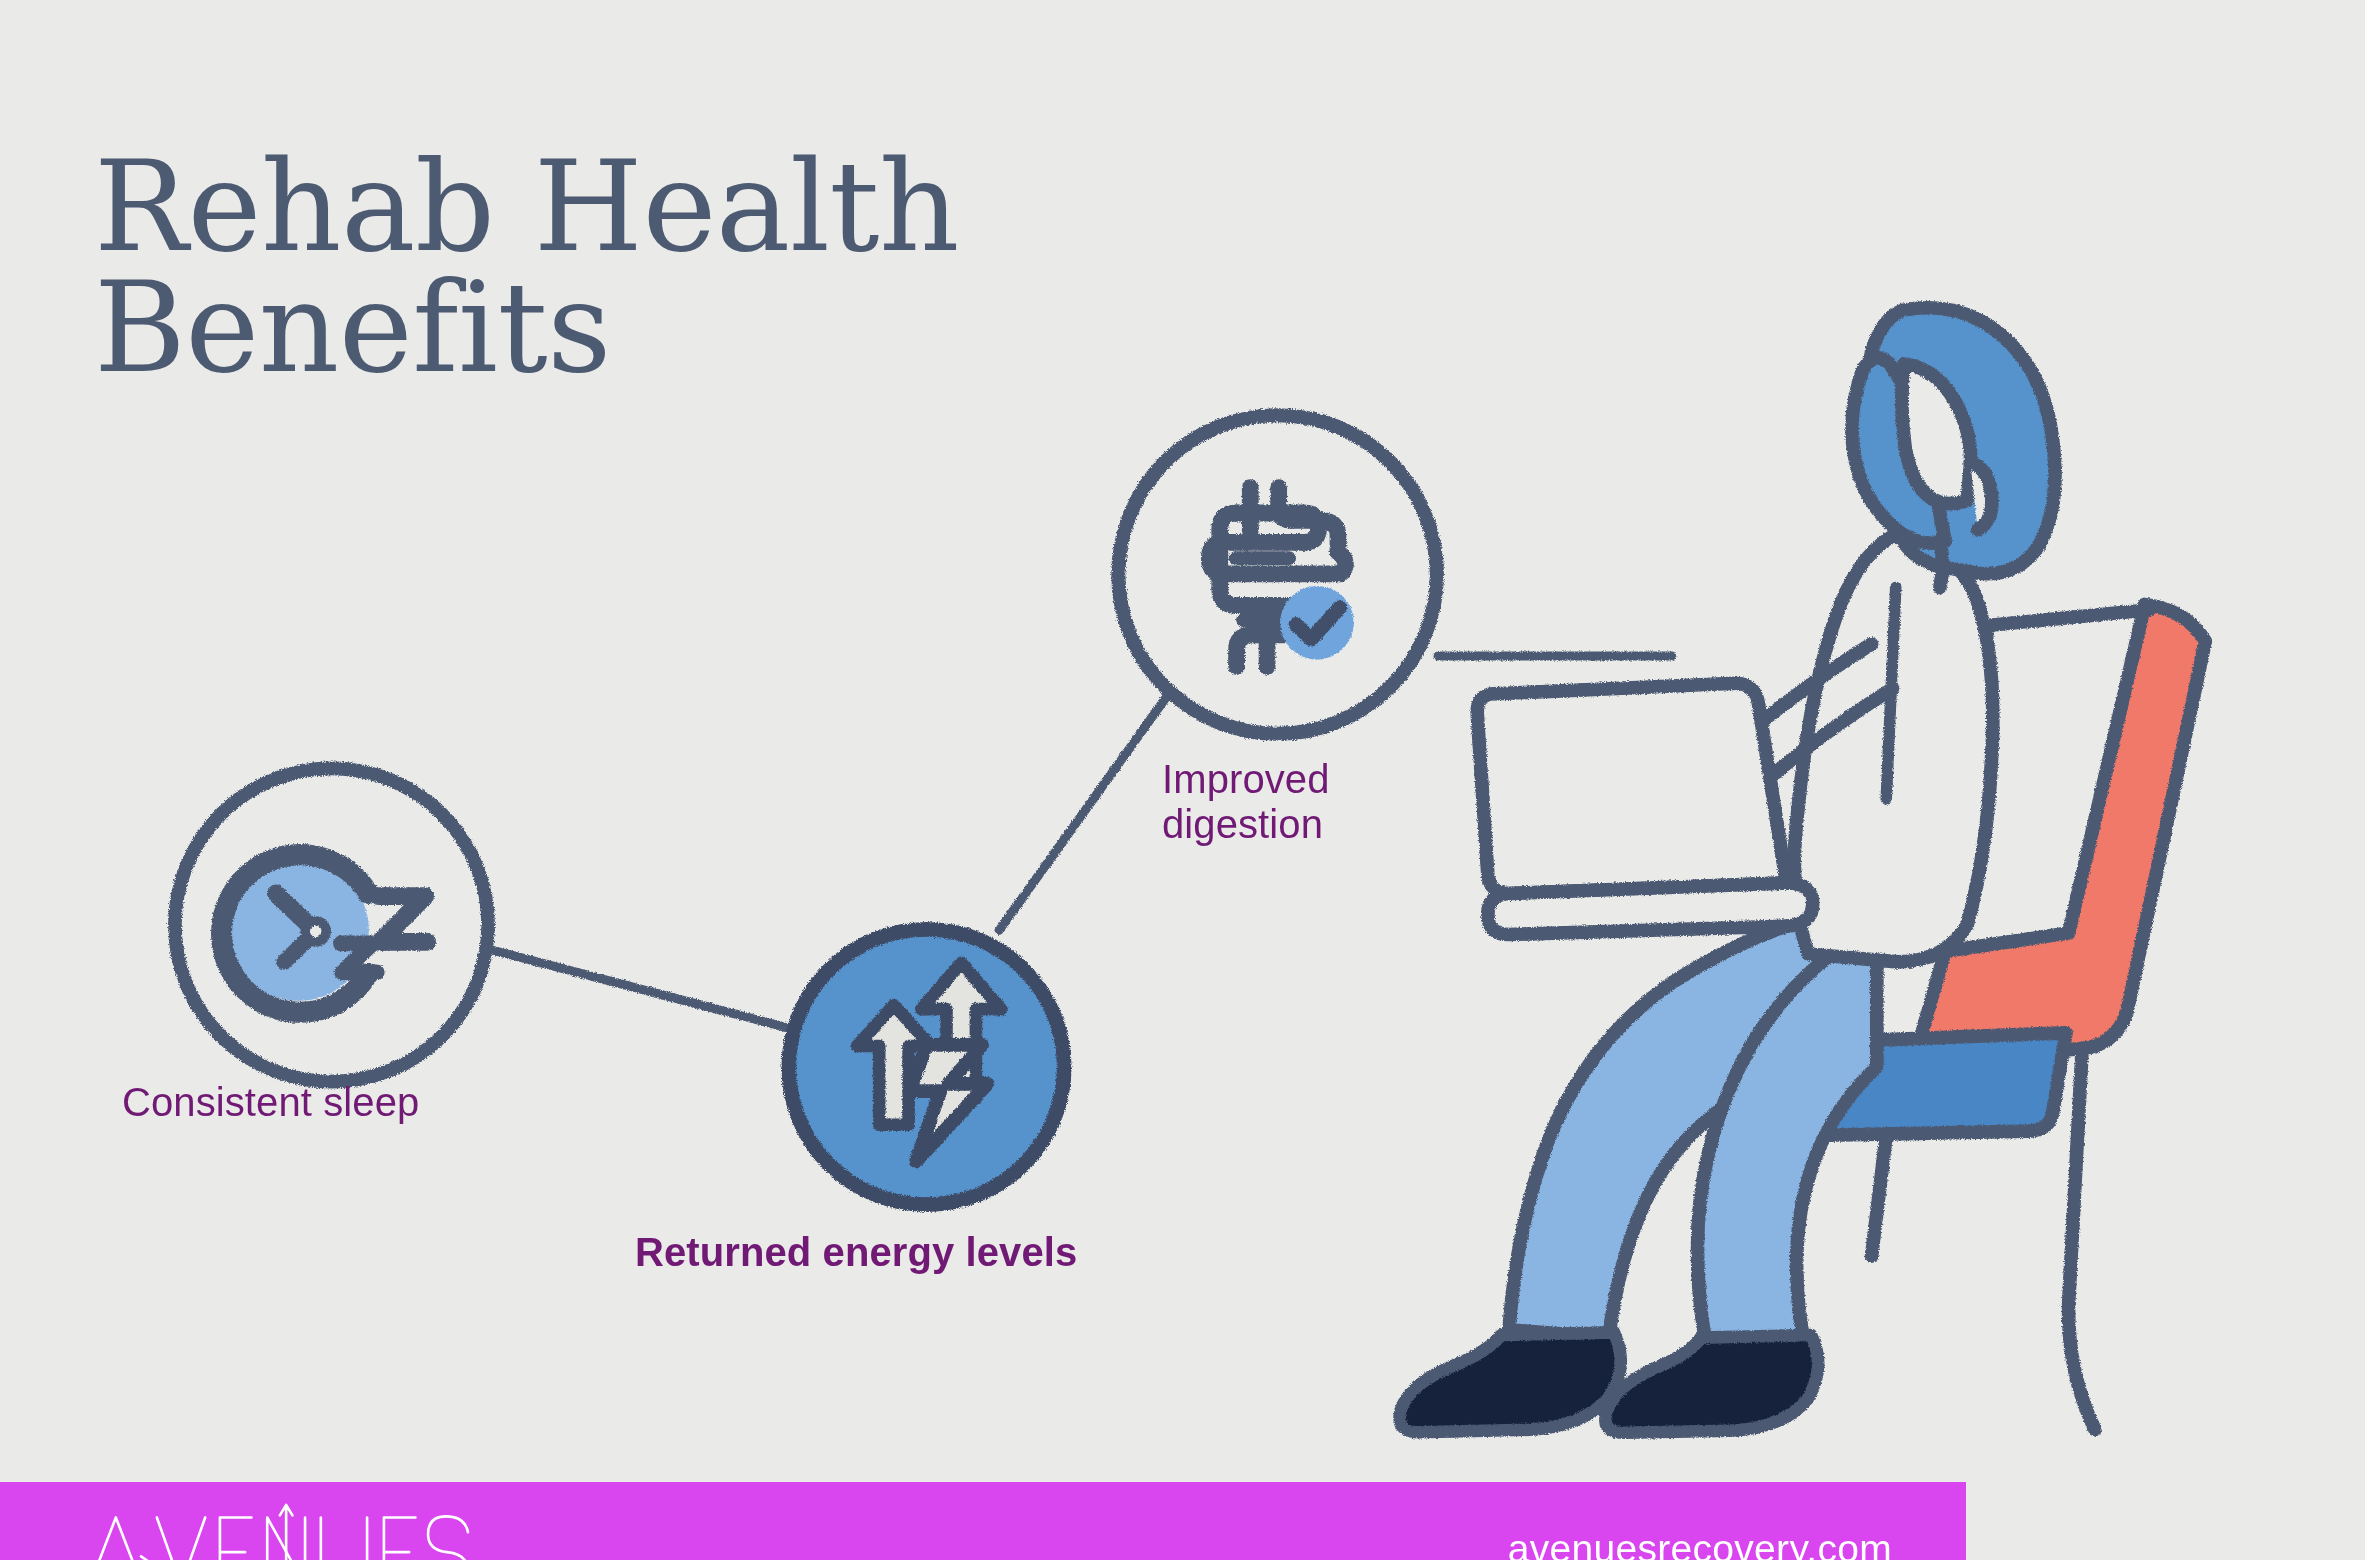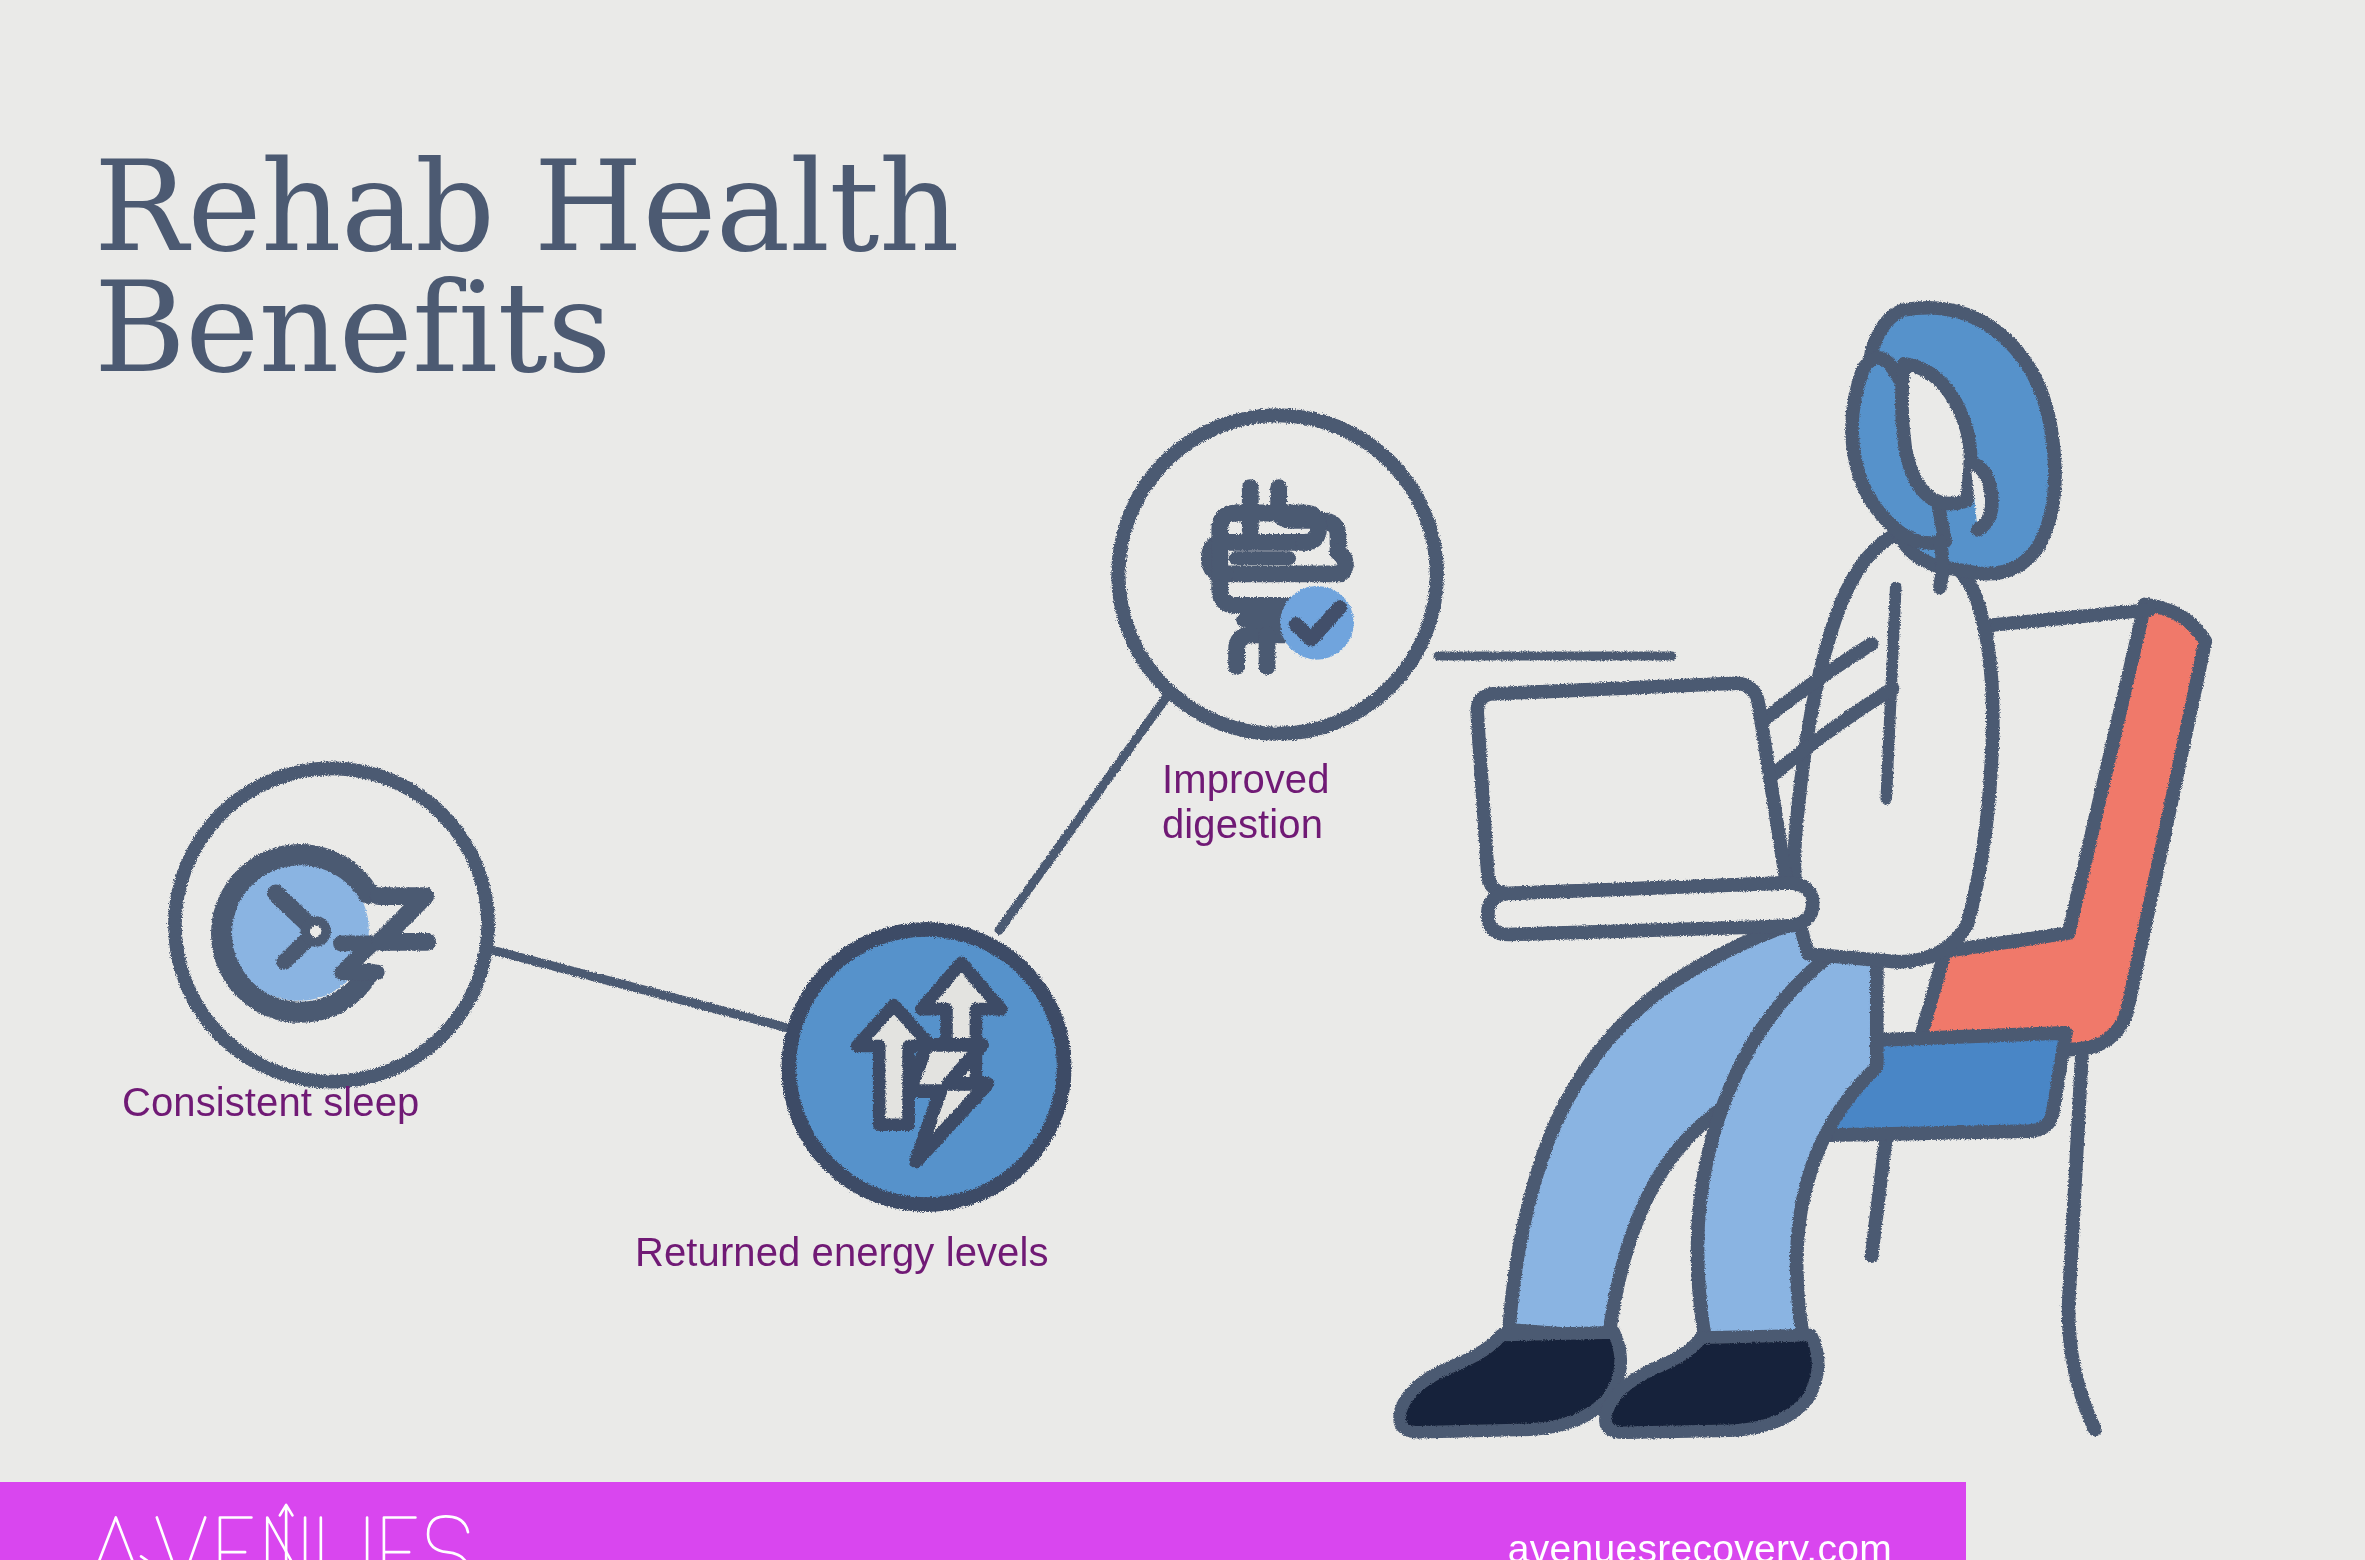--- a/index.html
+++ b/index.html
@@ -29,21 +29,21 @@
 
   .node-label{
     position:absolute;
     color:#701a75;
     font-size:40px;
     line-height:1.12;
     letter-spacing:0.1px;
     white-space:pre-line;
   }
   #label-sleep{left:122px;top:1080px;text-align:center;}
-  #label-energy{left:635px;top:1230px;}
+  #label-energy{left:635px;top:1230px;font-weight:bold;}
   #label-digestion{left:1162px;top:757px;}
 
   .footer{
     position:absolute;left:0;top:1482px;
     width:1966px;height:134px;
     background:#d946ef;
   }
   .footer-url{
     position:absolute;right:74px;top:50%;
     transform:translateY(-50%);

